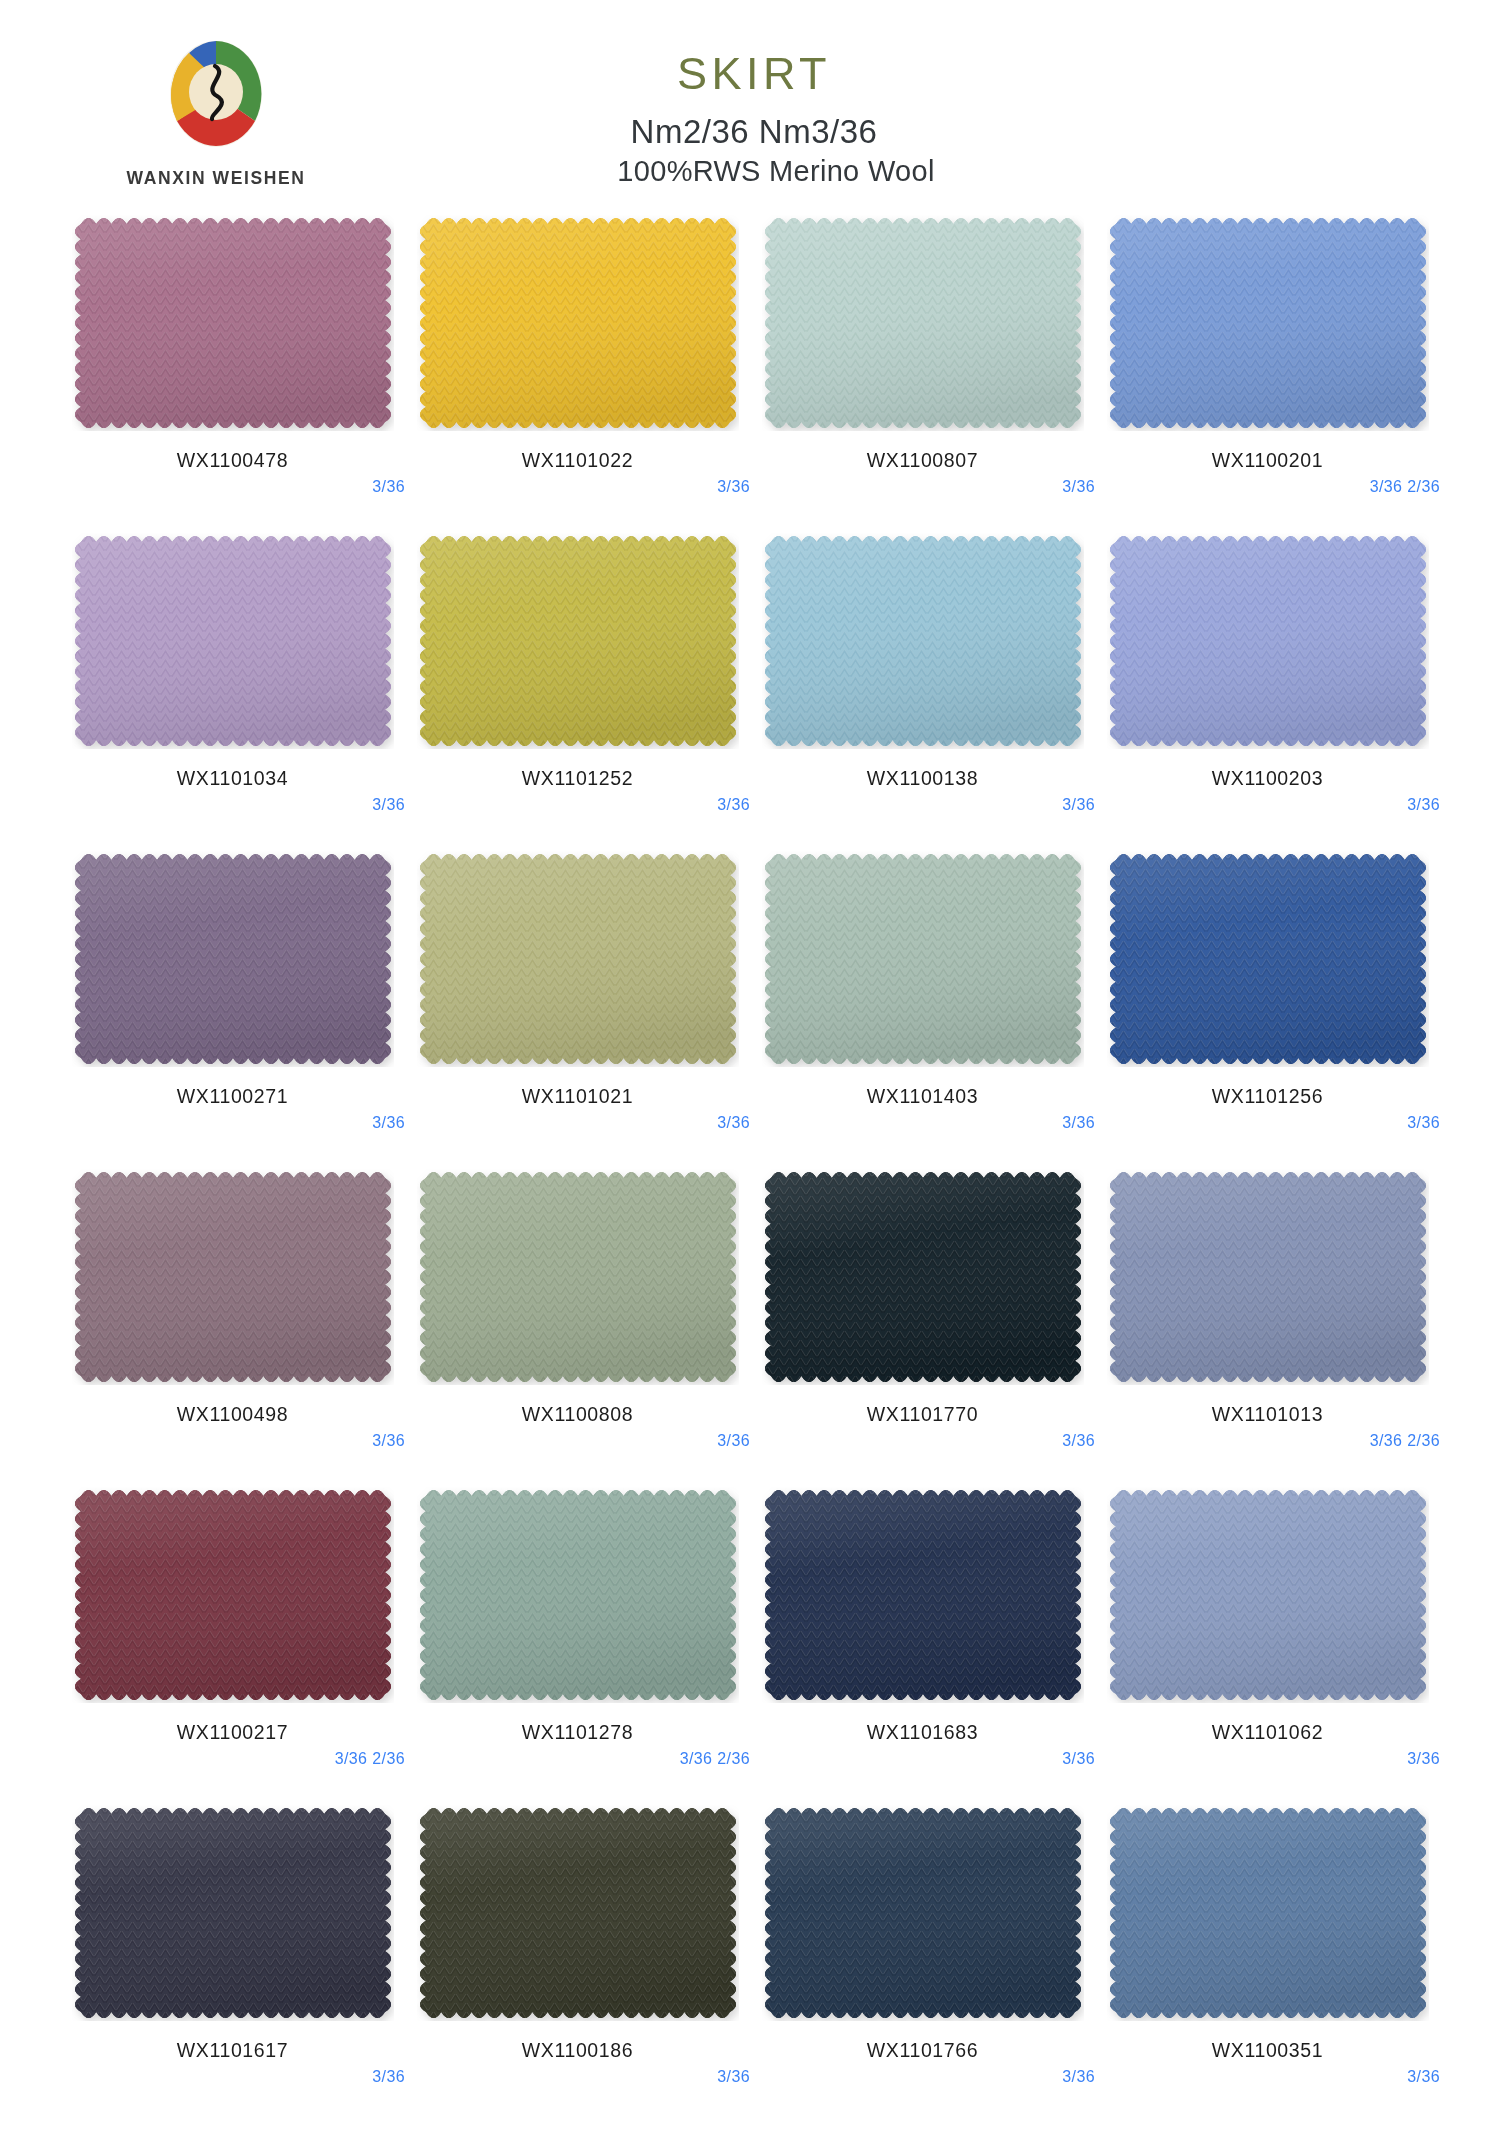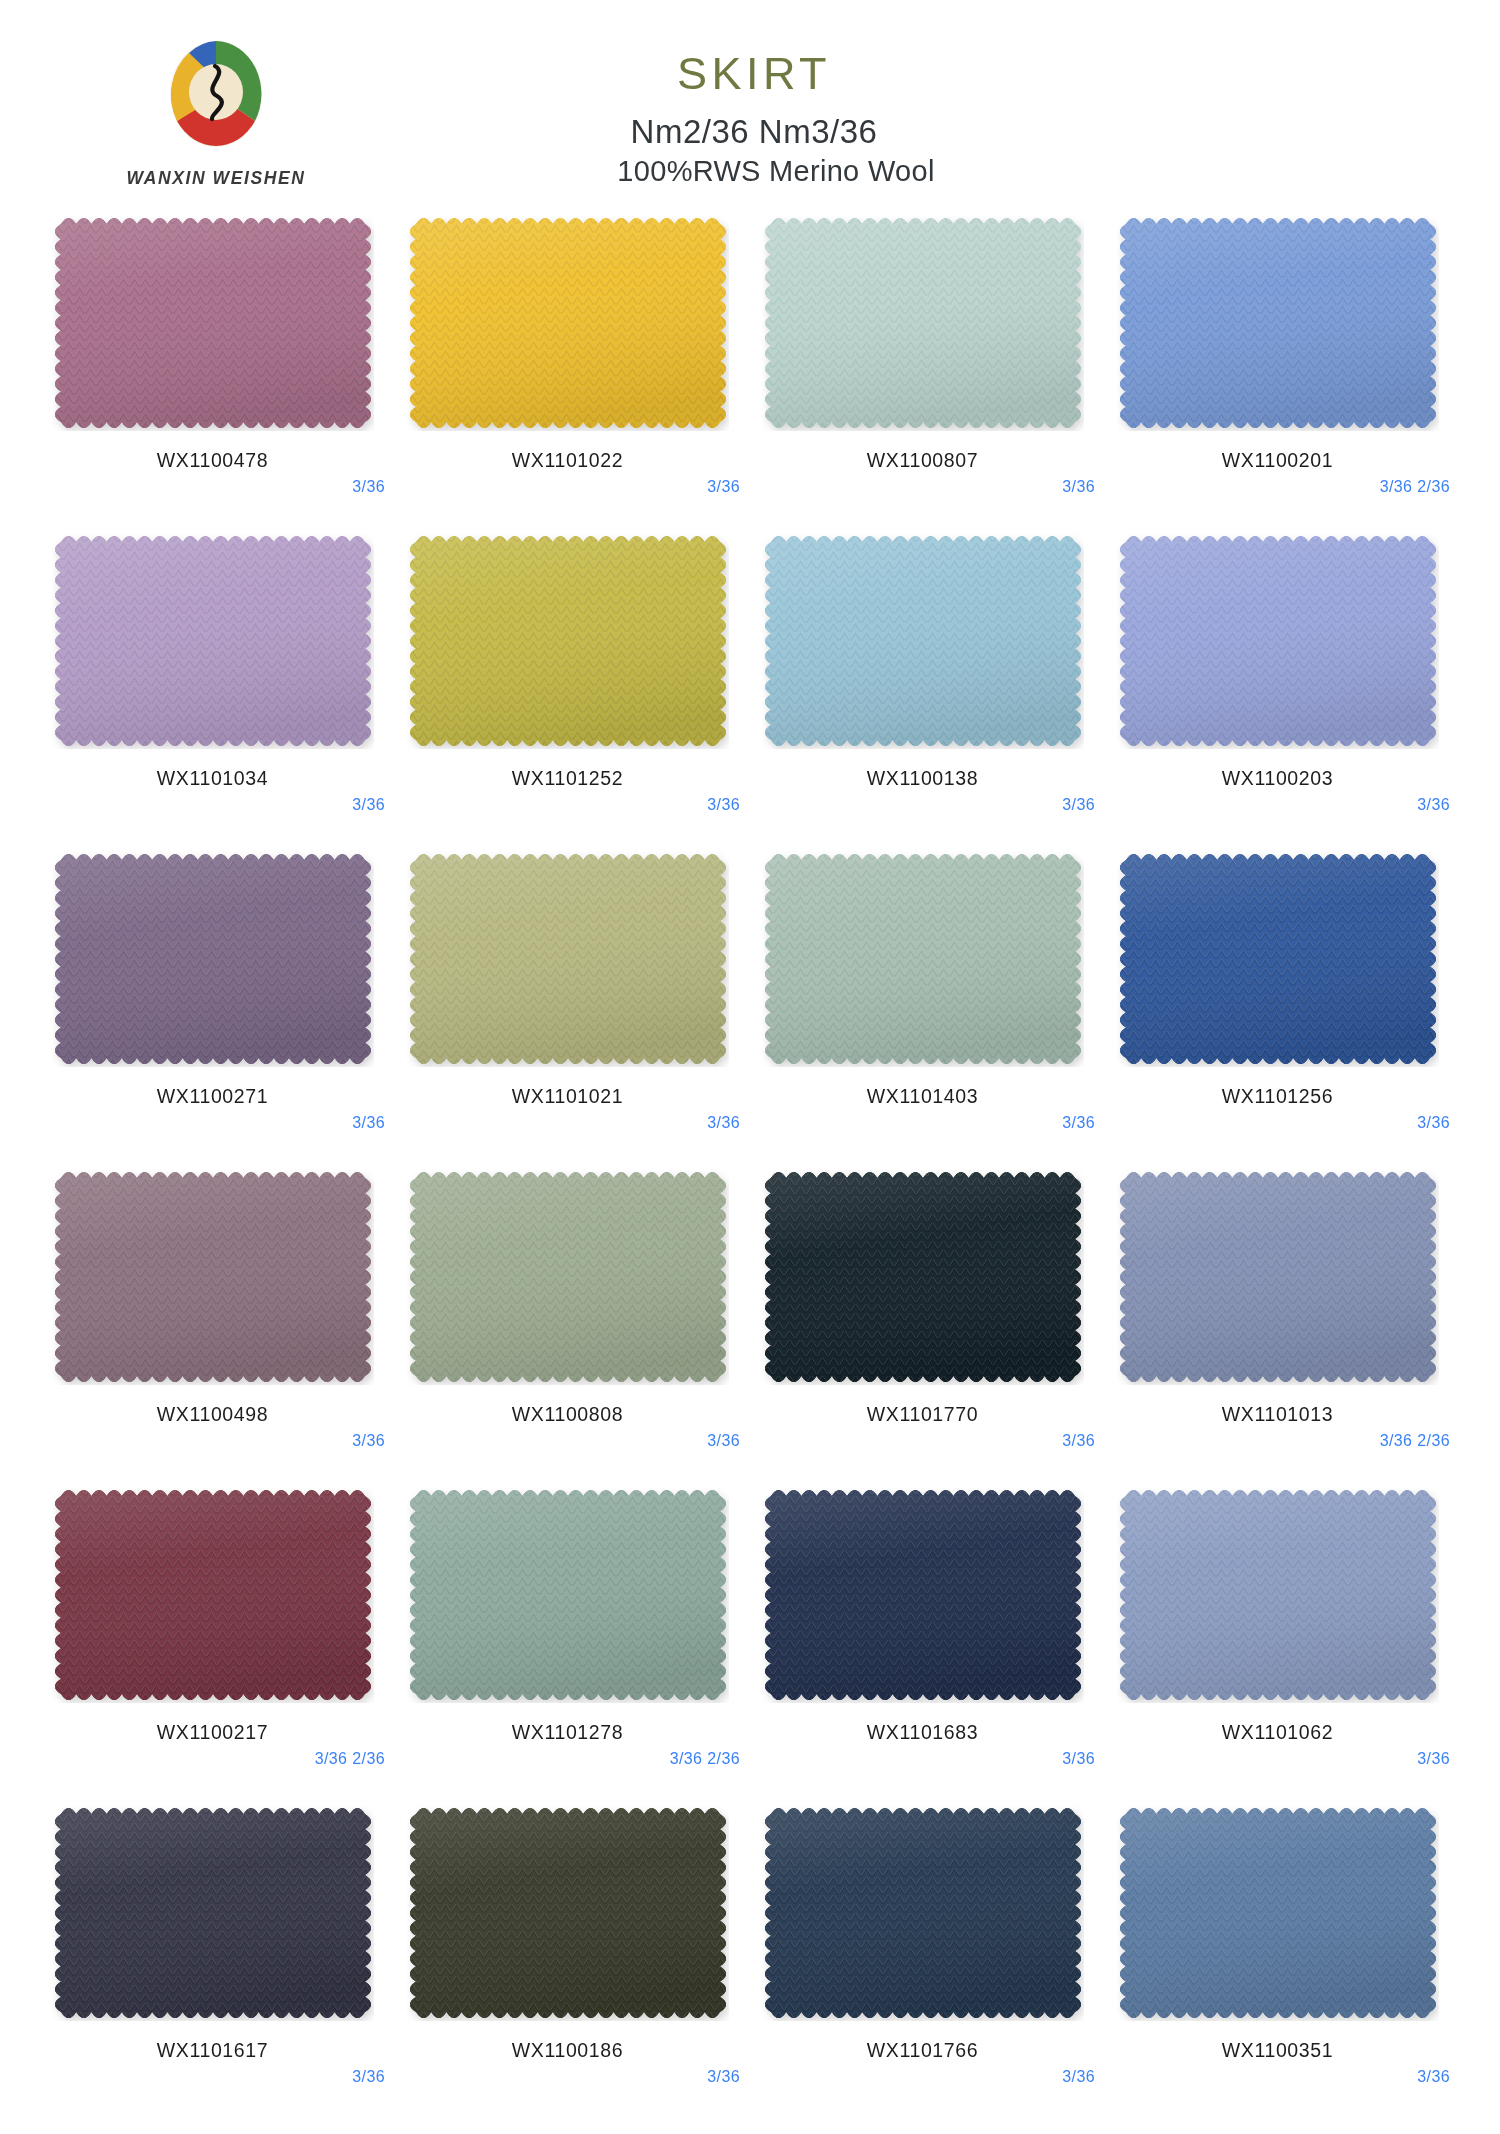--- a/index.html
+++ b/index.html
@@ -33,21 +33,20 @@
     height: 128px;
     margin: 0 auto;
   }
   .brand-name {
     margin-top: 6px;
     font-size: 17.5px;
     letter-spacing: 1.6px;
     font-weight: 700;
     color: #3a3a3a;
     font-family: "Liberation Sans", sans-serif;
-    font-style: italic;
   }
   .title-block {
     position: absolute;
     left: 0;
     right: 0;
     top: 50px;
     text-align: center;
     padding-left: 8px;
   }
   .title-main {
@@ -72,21 +71,21 @@
     margin-top: 4px;
     letter-spacing: 0.3px;
     font-family: "Liberation Sans", sans-serif;
     font-weight: 400;
     margin-left: 44px;
   }
 
   
   .grid {
     position: relative;
-    padding: 0 40px;
+    padding: 0 60px;
     display: grid;
     grid-template-columns: repeat(4, 1fr);
     row-gap: 0px;
     column-gap: 0px;
   }
   .cell {
     width: 345px;
     height: 318px;
     position: relative;
     box-sizing: border-box;

